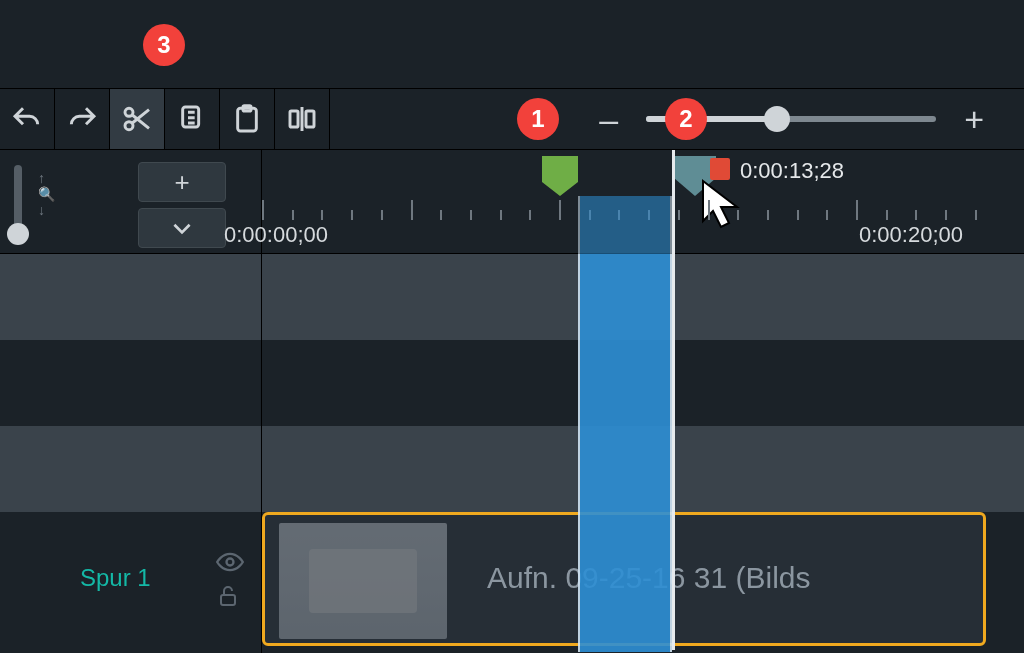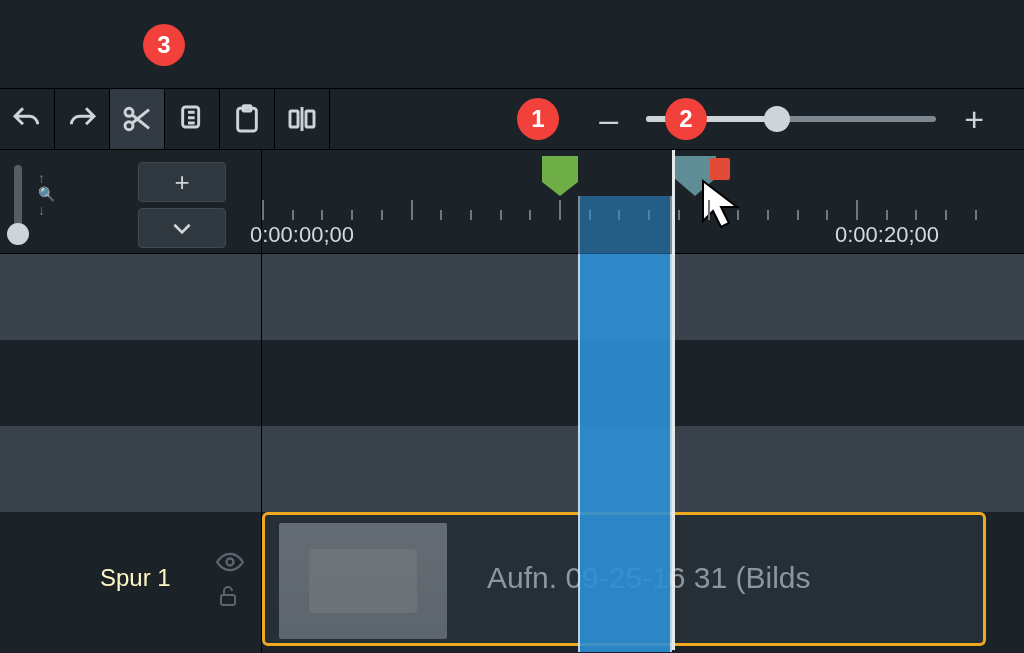--- a/index.html
+++ b/index.html
@@ -49,21 +49,21 @@
   .s1{top:86px;background:#1b2228}
   .s2{top:172px;background:#3a434b}
   .s3{top:258px;background:#1b2228;height:50px}
   .clipzone{position:absolute;left:262px;top:258px;right:38px;height:134px}
 
   .clip{position:absolute;left:0;right:0;top:0;bottom:0;border:3px solid #f0a91f;border-radius:6px;background:rgba(60,70,80,.35);overflow:hidden}
   .thumb{position:absolute;left:14px;top:8px;width:168px;height:116px;background:linear-gradient(#d7dee6,#c3cbd4);opacity:.35;border-radius:2px}
   .thumb:after{content:"";position:absolute;left:30px;top:26px;right:30px;bottom:26px;background:rgba(255,255,255,.7);border-radius:4px}
   .clipname{position:absolute;left:222px;top:46px;font-size:30px;color:#8b96a0;white-space:nowrap}
 
-  .trackname{position:absolute;left:100px;top:310px;font-size:24px;color:#fef9c3}
+  .trackname{position:absolute;left:80px;top:310px;font-size:24px;color:#14b8a6}
   .eye,.lock{position:absolute;left:216px;color:#5c6670}
   .eye{top:298px}
   .lock{top:330px}
 
   .playline{position:absolute;left:672px;top:150px;width:3px;height:500px;background:#e6eaed;z-index:5}
   .selection{position:absolute;left:578px;top:254px;width:94px;height:398px;background:#2d8fd5;opacity:.9;z-index:4;border-left:2px solid #cfe3f3;border-right:2px solid #cfe3f3}
   .selection.top{top:196px;height:58px;opacity:.55}
 
   
   .callout{position:absolute;width:42px;height:42px;border-radius:50%;background:#f2413b;color:#fff;font-size:24px;font-weight:600;display:flex;align-items:center;justify-content:center;z-index:20}
@@ -130,34 +130,35 @@
     <div class="glyphs">↑<br>🔍<br>↓</div>
     <div class="plus">+</div>
     <div class="chev">
       <svg width="26" height="26" viewBox="0 0 24 24">
           <path d="M5 9l7 7 7-7" stroke="#cfd4d8" stroke-width="2.5" fill="none"></path>
         </svg>
     </div>
   </div>
   <div class="ruler">
 
-    <span class="timelabel" style="left:40px">0:00:00;00</span>
-    <span class="timelabel" style="left:625px">0:00:20;00</span>
+    <span class="timelabel" style="left:14px">0:00:00;00</span>
+    <span class="timelabel" style="left:649px">0:00:20;00</span>
 
     <div class="marker green">
       <svg width="40" height="46">
           <path d="M2 2h36v26l-18 14L2 28z" fill="#6fae46"></path>
         </svg>
     </div>
     <div class="marker teal">
       <svg width="46" height="46">
           <path d="M2 2h42v22l-21 18L2 24z" fill="#5f8d95"></path>
         </svg>
     </div>
     <div class="redflag"></div>
+    <div class="playtime">0:00:13;28</div>
     <div class="cursor">
       <svg width="44" height="52">
           <path d="M3 3l0 40 10-10 8 16 8-4-8-16 16 0z" fill="#fff" stroke="#000" stroke-width="2"></path>
         </svg>
     </div>
   <div class="tick major" style="left: 0px;"></div>
       <div class="tick minor" style="left: 29.7px;"></div>
       <div class="tick minor" style="left: 59.4px;"></div>
       <div class="tick minor" style="left: 89.1px;"></div>
       <div class="tick minor" style="left: 118.8px;"></div>

